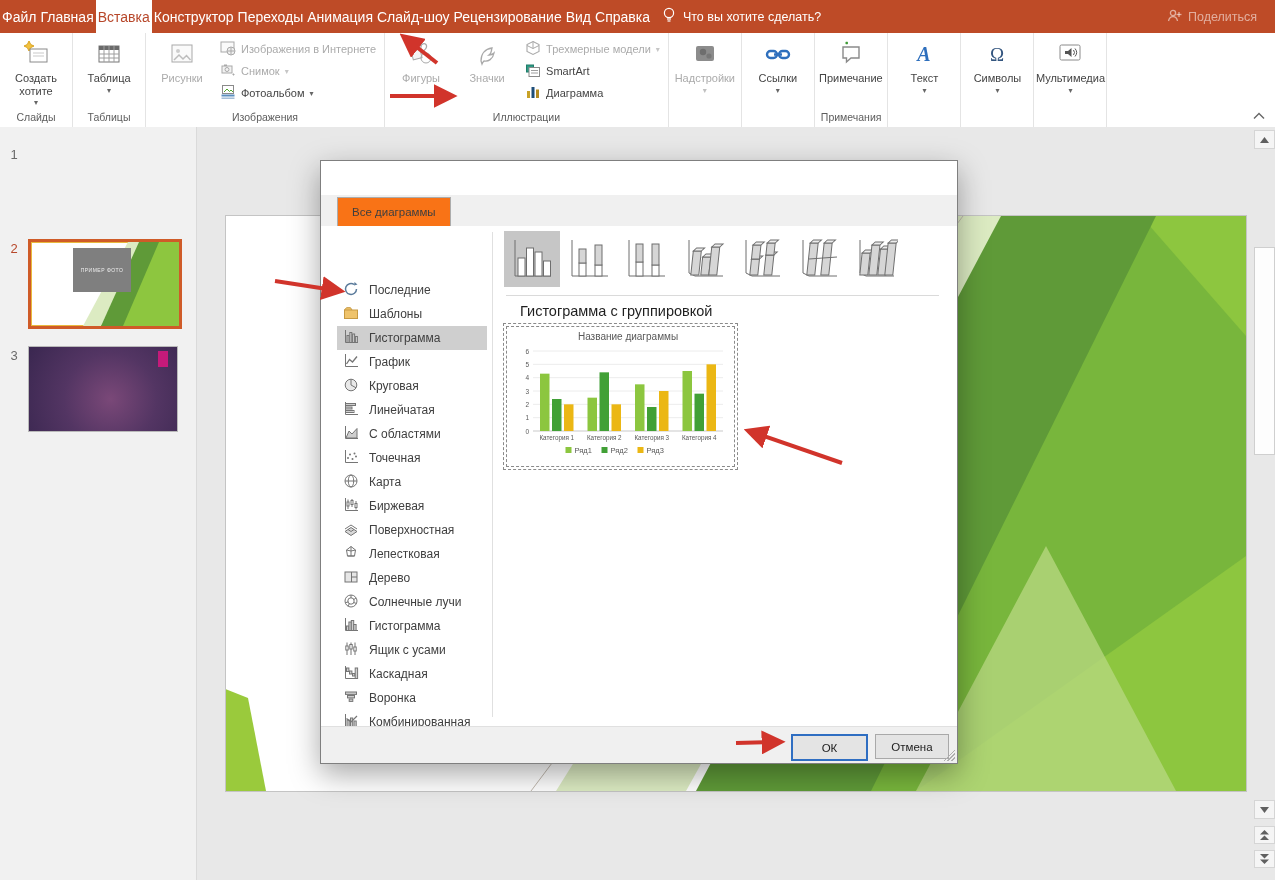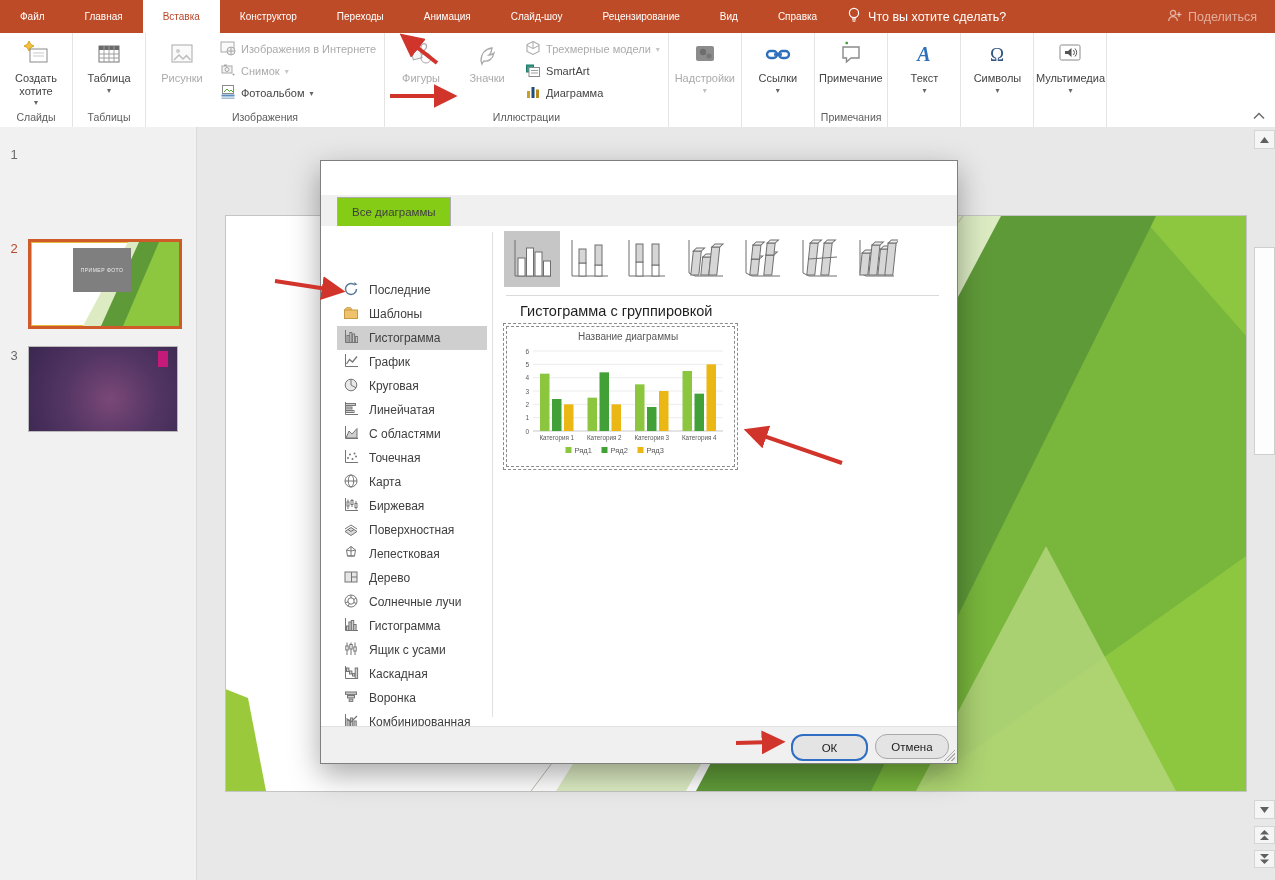--- a/index.html
+++ b/index.html
@@ -3,21 +3,21 @@
 <meta charset="utf-8">
 <style>
   html,body{margin:0;padding:0;}
   body{
     width:1275px;height:880px;position:relative;overflow:hidden;
     font-family:"Liberation Sans",sans-serif;background:#E8E8E8;
     -webkit-font-smoothing:antialiased;
   }
   
   .tabbar{position:absolute;left:0;top:0;width:1275px;height:33px;background:#BE4B27;display:flex;align-items:stretch;}
-  .tabbar .tab{display:flex;align-items:center;padding:0 20px;color:#fff;font-size:10px;cursor:default;}
+  .tabbar .tab{display:flex;align-items:center;padding:0 2px;color:#fff;font-size:14px;cursor:default;}
   .tabbar .tab.active{background:#fff;color:#B7472A;}
   .tabbar .search{display:flex;align-items:center;gap:7px;color:#fff;font-size:12.5px;margin-left:10px;}
   .tabbar .share{margin-left:auto;display:flex;align-items:center;gap:6px;color:rgba(255,255,255,.55);font-size:12.5px;padding-right:18px;}
   
   .ribbon{position:absolute;left:0;top:33px;width:1275px;height:94px;background:#fff;border-bottom:1px solid #D2D2D2;display:flex;}
   .rgroup{display:flex;flex-direction:column;border-right:1px solid #E4E4E4;padding:3px 4px 1px 4px;}
   .rgroup .rbtns{display:flex;flex:1;align-items:flex-start;gap:2px;}
   .rgroup .glabel{text-align:center;font-size:10.5px;color:#5D5D5D;padding:1px 2px 2px;min-height:13px;}
   .bigbtn{display:flex;flex-direction:column;align-items:center;width:60px;padding:3px 2px 0;font-size:11px;color:#444;text-align:center;line-height:1.15;}
   .bigbtn .bicon{height:30px;display:flex;align-items:center;justify-content:center;margin-bottom:3px;}
@@ -47,35 +47,35 @@
   
   .sb-btn{position:absolute;width:19px;background:#F5F5F5;border:1px solid #D5D5D5;display:flex;align-items:center;justify-content:center;}
   .sb-thumb{position:absolute;left:1254px;top:120px;width:19px;height:206px;background:#FDFDFD;border:1px solid #CFCFCF;}
   
   .dialog{position:absolute;left:320px;top:160px;width:636px;height:602px;background:#fff;border:1px solid #7F7F7F;box-shadow:0 10px 28px rgba(0,0,0,.35);}
   .dlg-titlebar{position:absolute;left:0;top:0;right:0;height:34px;background:#fff;}
   .dlg-title{position:absolute;left:14px;top:10px;font-size:12.5px;color:#3A3A3A;}
   .dlg-help{position:absolute;right:54px;top:8px;width:26px;height:20px;text-align:center;font-size:13px;color:#777;}
   .dlg-close{position:absolute;right:8px;top:6px;width:32px;height:22px;text-align:center;font-size:13px;color:#555;line-height:22px;}
   .dlg-tabstrip{position:absolute;left:0;top:34px;right:0;height:31px;background:#F0F0F0;border-bottom:1px solid #ACACAC;}
-  .dlg-tab{position:absolute;left:16px;bottom:-1px;height:28px;background:#84cc16;border:1px solid #ACACAC;border-bottom:1px solid #fff;padding:0 14px;font-size:11.5px;color:#3F3F3F;display:flex;align-items:center;}
+  .dlg-tab{position:absolute;left:16px;bottom:-1px;height:28px;background:#f97316;border:1px solid #ACACAC;border-bottom:1px solid #fff;padding:0 14px;font-size:11.5px;color:#3F3F3F;display:flex;align-items:center;}
   .dlg-body{position:absolute;left:0;top:65px;right:0;bottom:36px;background:#fff;}
   .type-list{position:absolute;left:16px;top:12px;width:150px;margin-top:40px;}
   .type-item{display:flex;align-items:center;gap:10px;height:24px;padding-left:6px;font-size:12px;color:#404040;}
   .type-item.selected{background:#CFCFCF;}
   .type-item svg{flex:0 0 auto;}
   .dlg-vsep{position:absolute;left:171px;top:6px;bottom:10px;width:1px;background:#E0E0E0;}
   .subtypes{position:absolute;left:183px;top:5px;display:flex;gap:1px;}
   .subtype{width:56px;height:56px;display:flex;align-items:center;justify-content:center;}
   .subtype.selected{background:#C6C6C6;}
   .sub-divider{position:absolute;left:185px;top:69px;width:433px;height:1px;background:#DADADA;}
   .sub-heading{position:absolute;left:199px;top:77px;font-size:14.5px;color:#1F1F1F;}
   .preview-box{position:absolute;left:185px;top:100px;width:227px;height:139px;border:1px dashed #8A8A8A;outline:1px dashed #8A8A8A;outline-offset:2px;background:#fff;}
   .dlg-footer{position:absolute;left:0;right:0;bottom:0;height:36px;background:#F0F0F0;border-top:1px solid #E0E0E0;}
-  .btn{position:absolute;top:7px;height:23px;font-size:11.5px;color:#222;background:#E4E4E4;display:flex;align-items:center;justify-content:center;border-radius:12px;}
+  .btn{position:absolute;top:7px;height:23px;font-size:11.5px;color:#222;background:#E4E4E4;display:flex;align-items:center;justify-content:center;}
   .btn-ok{left:470px;width:73px;border:2px solid #2F6EC2;}
   .btn-cancel{left:554px;width:72px;border:1px solid #A9A9A9;}
   .dlg-grip{position:absolute;right:2px;bottom:2px;width:12px;height:12px;
     background:linear-gradient(135deg,transparent 50%,#AFAFAF 50%,#AFAFAF 56%,transparent 56%,transparent 66%,#AFAFAF 66%,#AFAFAF 72%,transparent 72%,transparent 82%,#AFAFAF 82%,#AFAFAF 88%,transparent 88%);}
   .overlay{position:absolute;left:0;top:0;pointer-events:none;}
 </style>
 </head>
 <body>
 
 <div class="tabbar">

